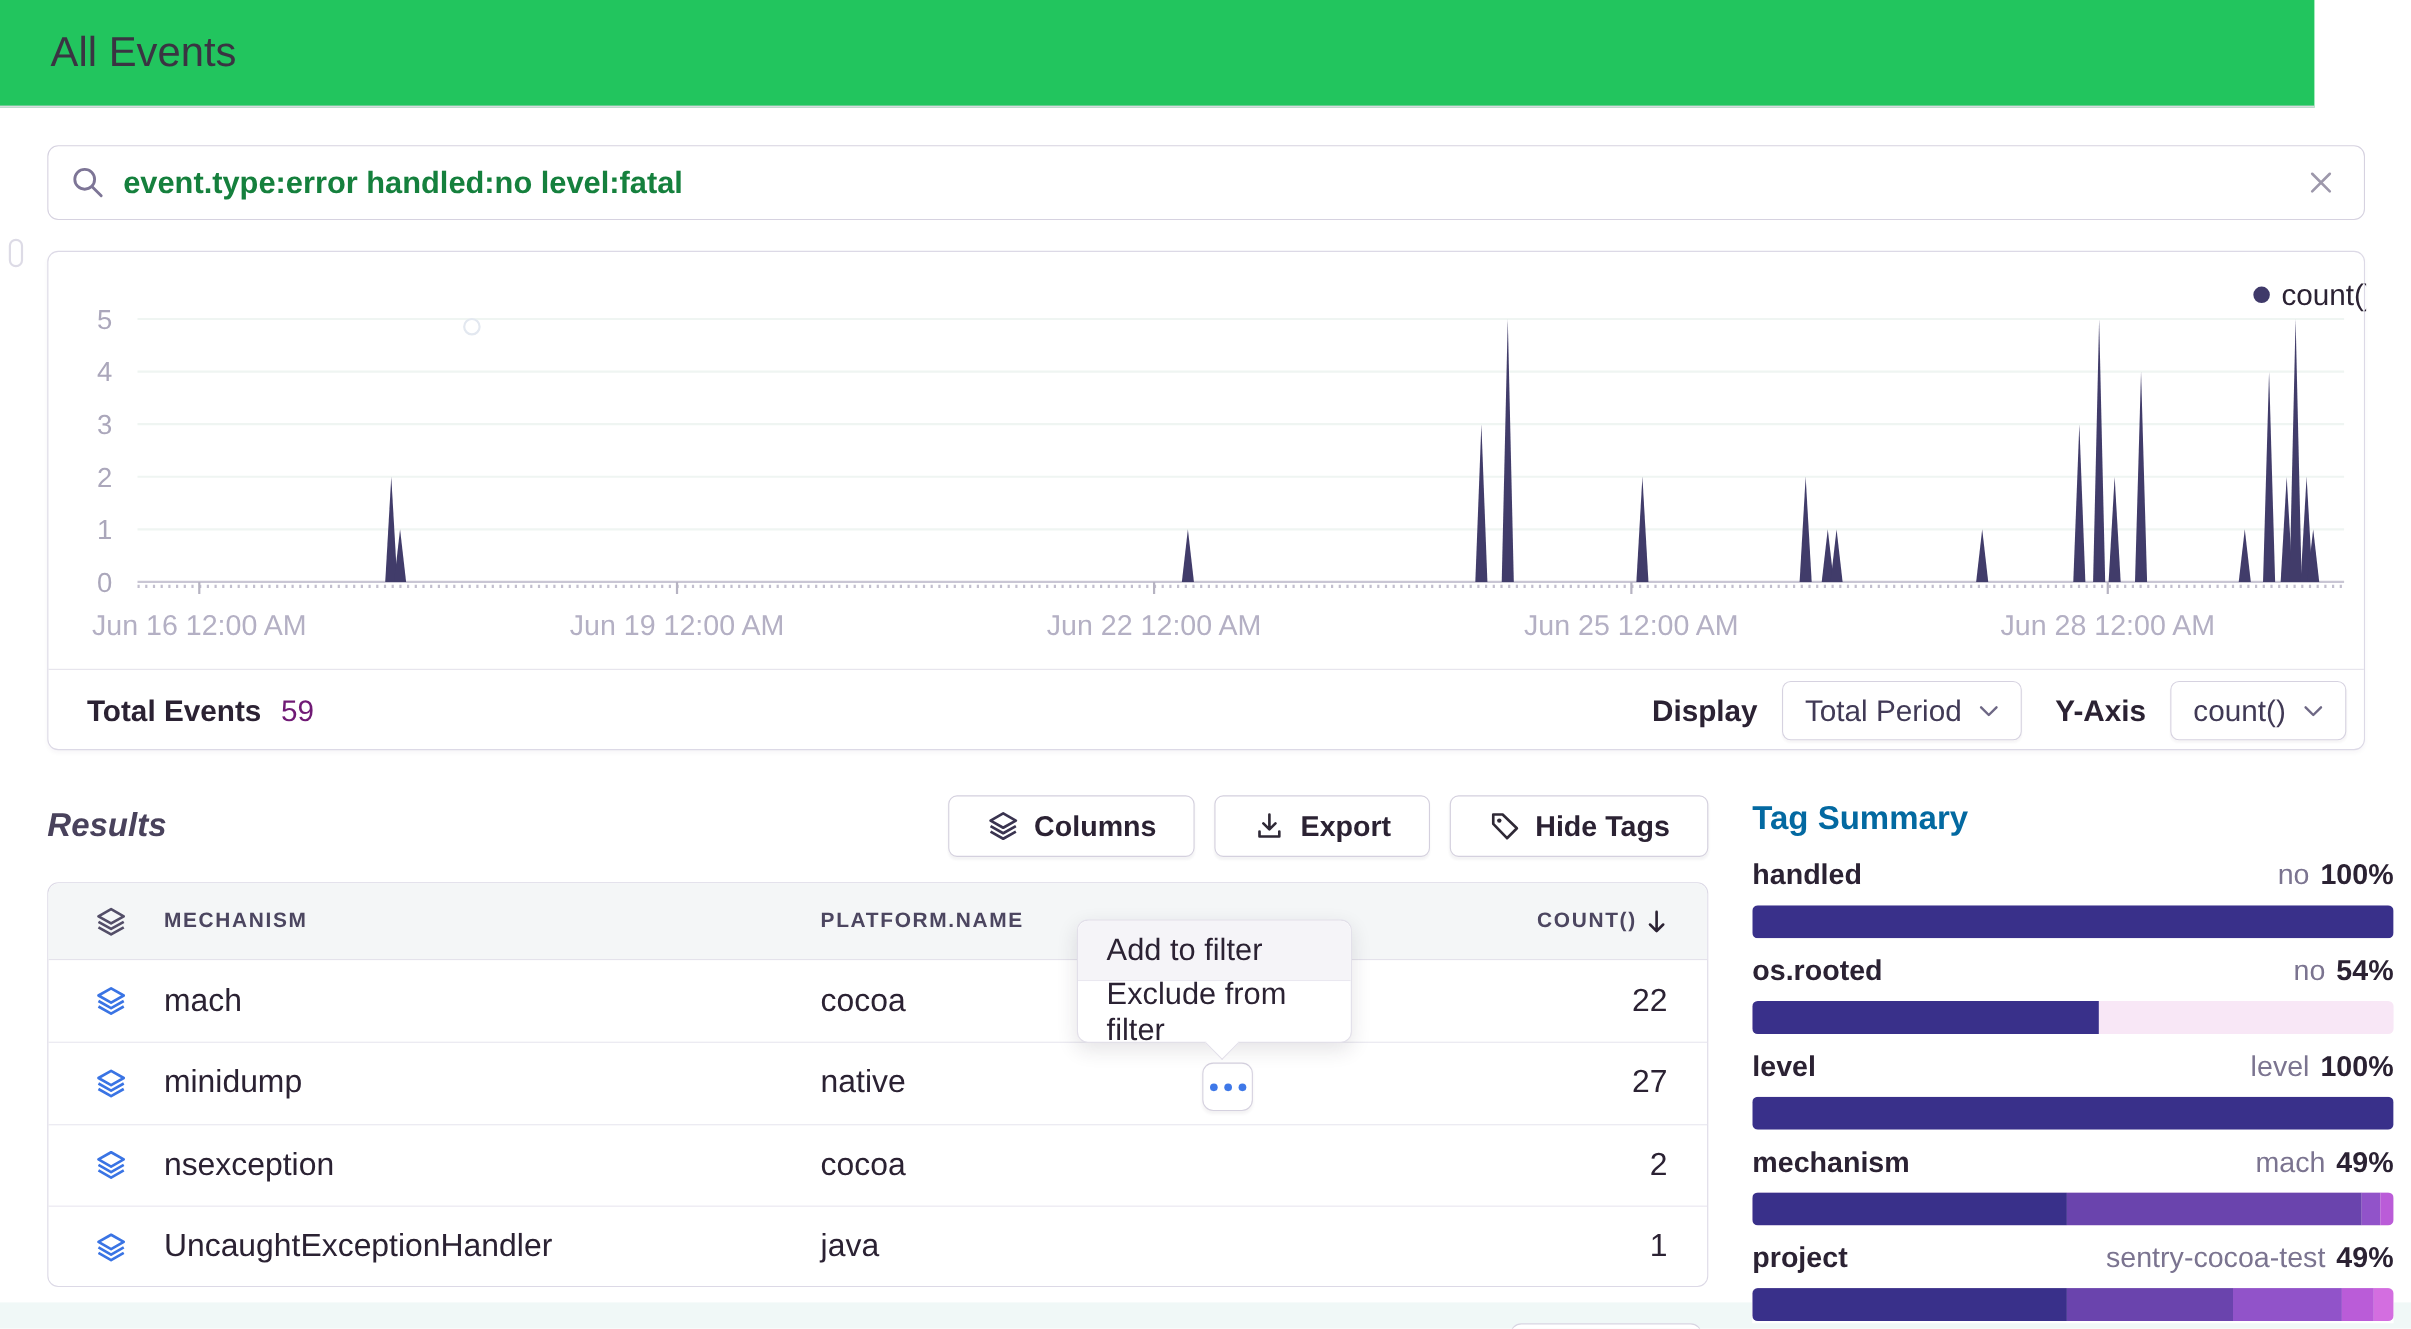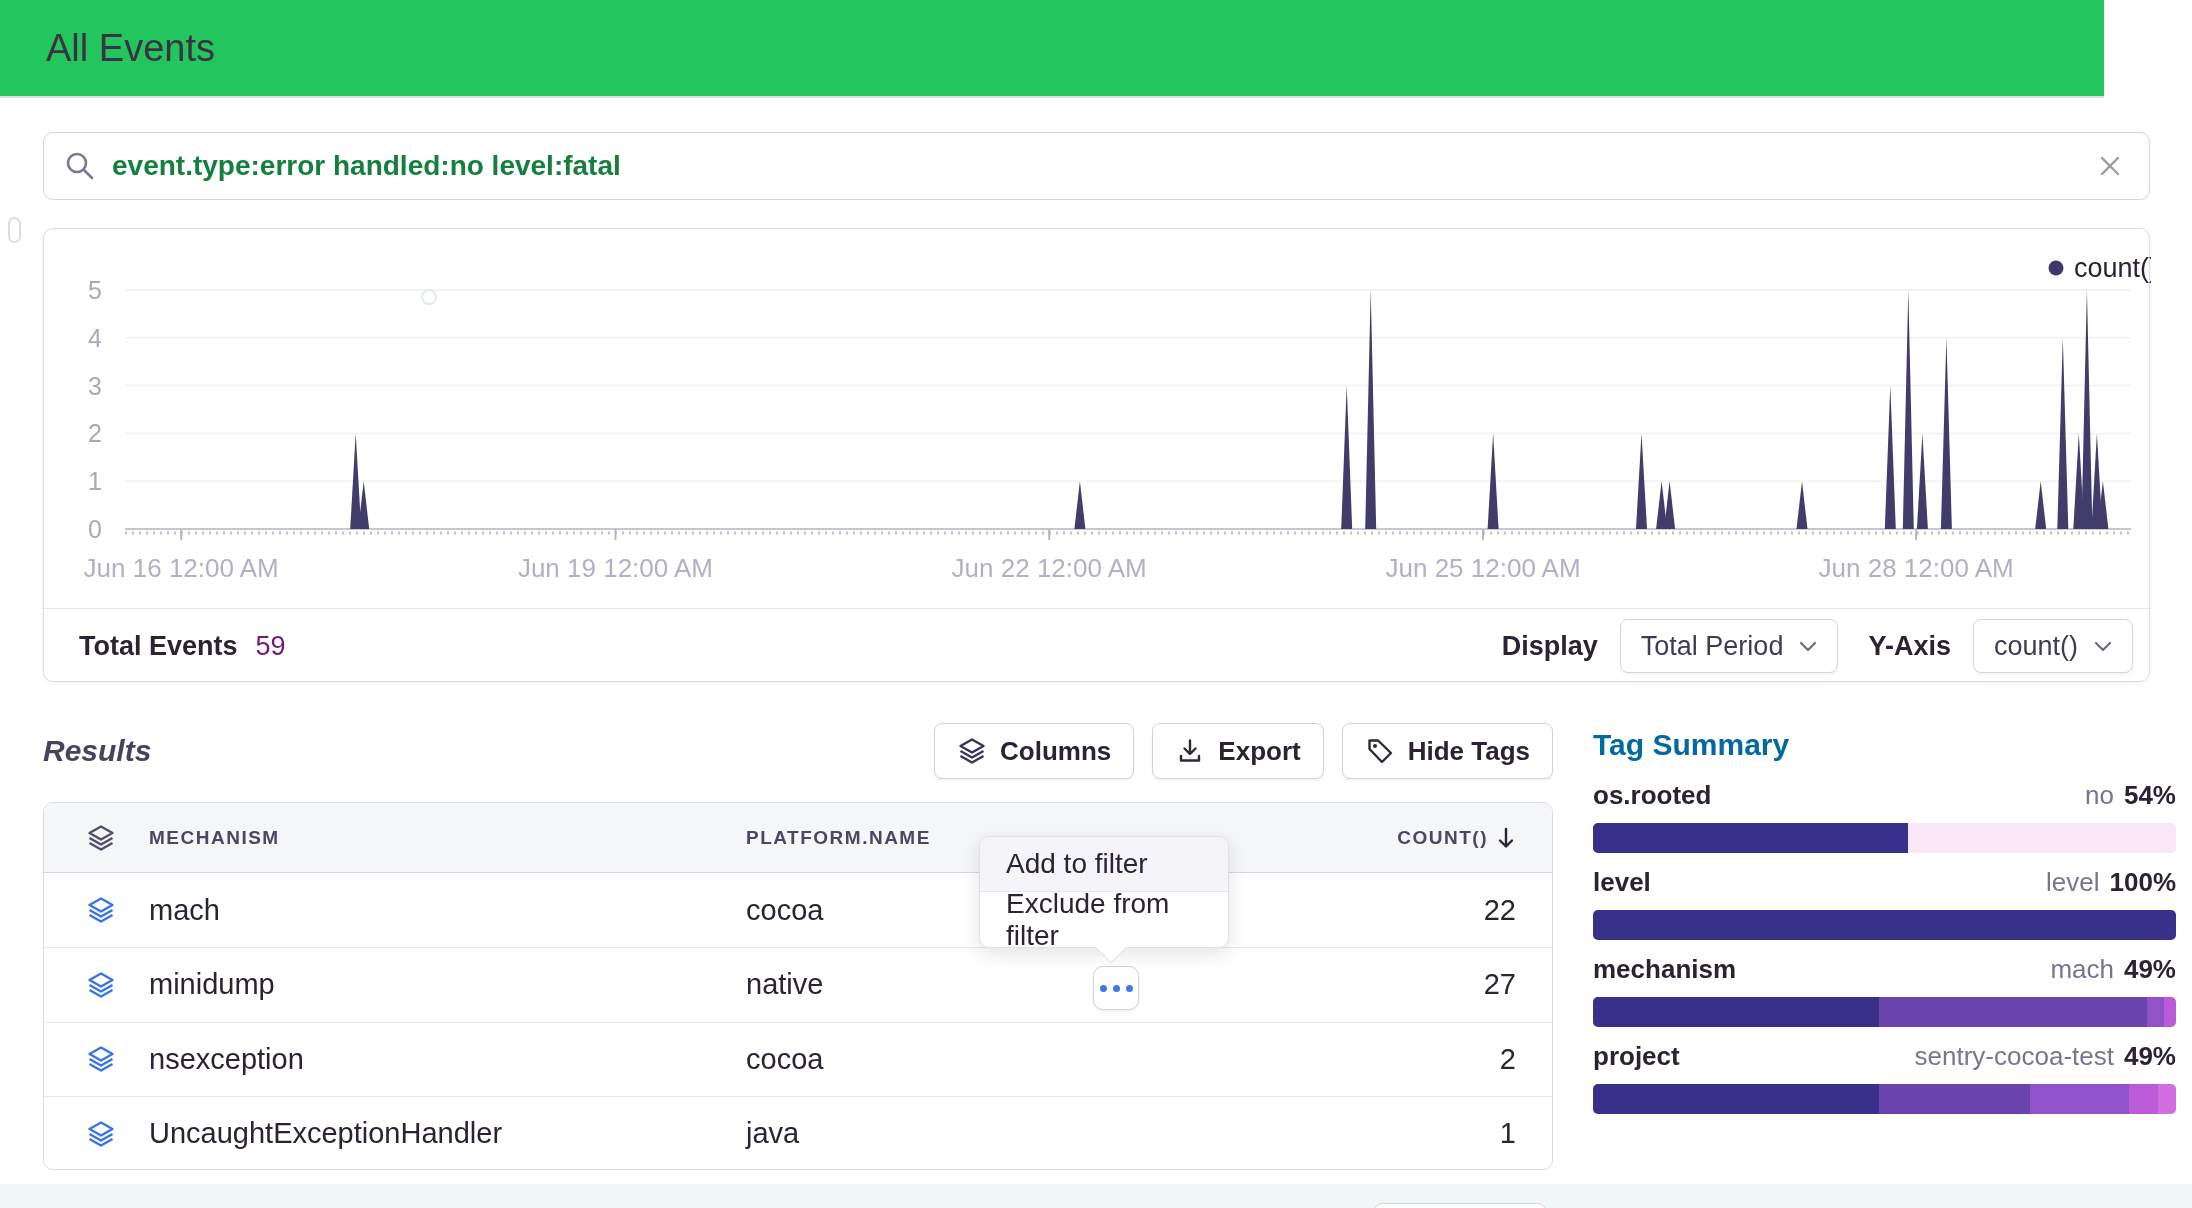--- a/index.html
+++ b/index.html
@@ -36,21 +36,21 @@
   .dropdown { height:54px; border:1.5px solid #d6d2e0; border-radius:8px; background:#fff;
     display:flex; align-items:center; gap:16px; padding:0 20px; font-size:27px; color:#413a56;
     box-shadow:0 2px 2px rgba(43,34,51,0.04); cursor:pointer; }
   .dd-gap { width:30px; }
 
   .results-bar { position:absolute; left:43px; top:722px; width:1510px; height:58px;
     display:flex; align-items:center; justify-content:space-between; z-index:2; }
   .results-title { font-size:30px; font-weight:700; color:#49425c;font-style:italic; }
   .btn-group { display:flex; gap:18px; }
   .btn { height:56px; border:1.5px solid #d4d0de; border-radius:8px; background:#fff;
-    display:flex; align-items:center; gap:13px; padding:0 22px; font-size:26px; font-weight:700;
+    display:flex; align-items:center; gap:13px; padding:0 34px; font-size:26px; font-weight:700;
     color:#2b2233; box-shadow:0 2px 2px rgba(43,34,51,0.05); cursor:pointer; }
 
   .table-card { position:absolute; left:43px; top:802px; width:1510px; height:368px;
     background:#fff; border:1.5px solid #dcd9e6; border-radius:10px; z-index:2; }
   .trow-grid { display:grid; grid-template-columns:63px 597px 400px 1fr; align-items:center;
     padding:0 36px 0 42px; }
   .thead { height:70px; background:#f4f6f7; border-bottom:1.5px solid #d8d5e2;
     border-radius:10px 10px 0 0; font-size:19px; font-weight:700; letter-spacing:1.5px;
     color:#4c4660; text-transform:uppercase; }
   .th-count { justify-self:end; display:flex; align-items:center; gap:8px; }
@@ -282,20 +282,29 @@
   <span class="dot" style="background: rgb(62, 120, 232);"></span>
   <span class="dot" style="background: rgb(62, 120, 232);"></span>
   <span class="dot" style="background: rgb(62, 120, 232);"></span>
 </button>
 
 <div class="tag-panel">
   <h2 class="tag-title">Tag Summary</h2>
   <div id="tags">
       <div class="tag-item">
         <div class="tag-head">
+          <span class="tag-key">handled</span>
+          <span><span class="tag-val">no</span><span class="tag-share">100%</span></span>
+        </div>
+        <div class="tag-bar" style="background: rgb(248, 231, 246);">
+          <div class="tag-seg" style="width: 100%; background: rgb(57, 48, 138);"></div>
+        </div>
+      </div>
+      <div class="tag-item">
+        <div class="tag-head">
           <span class="tag-key">os.rooted</span>
           <span><span class="tag-val">no</span><span class="tag-share">54%</span></span>
         </div>
         <div class="tag-bar" style="background: rgb(248, 231, 246);">
           <div class="tag-seg" style="width: 54%; background: rgb(57, 48, 138);"></div>
         </div>
       </div>
       <div class="tag-item">
         <div class="tag-head">
           <span class="tag-key">level</span>

